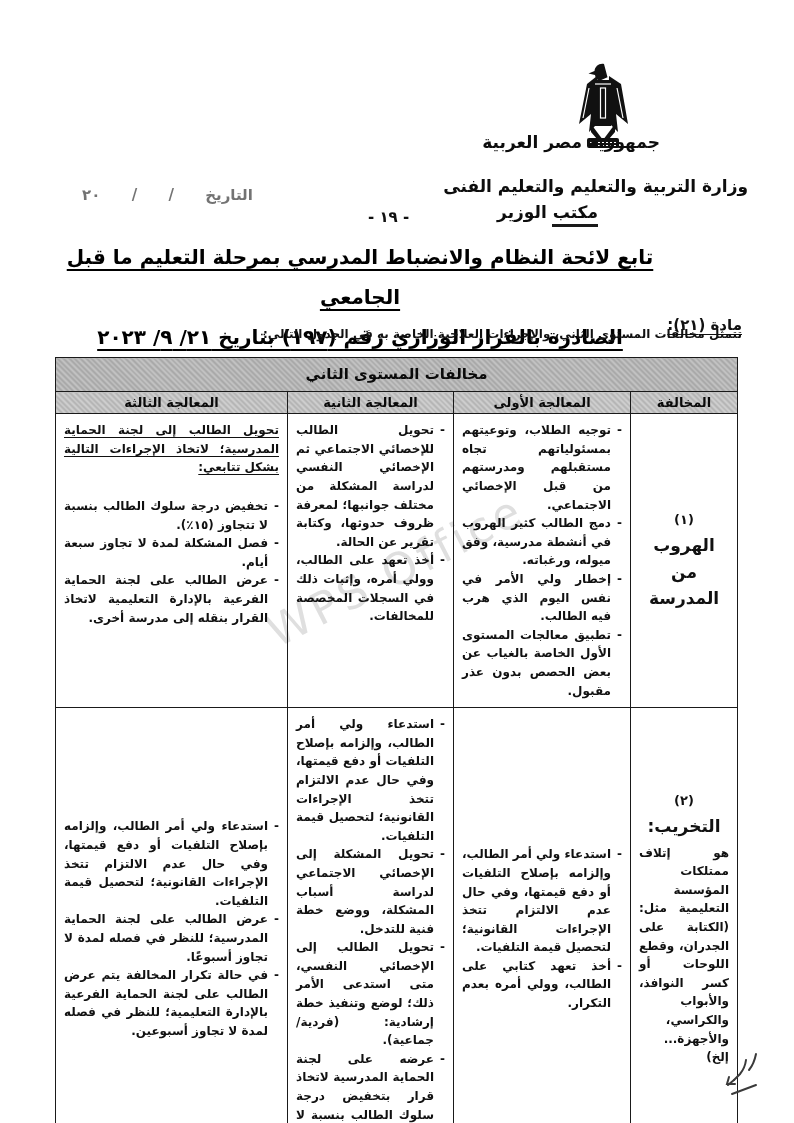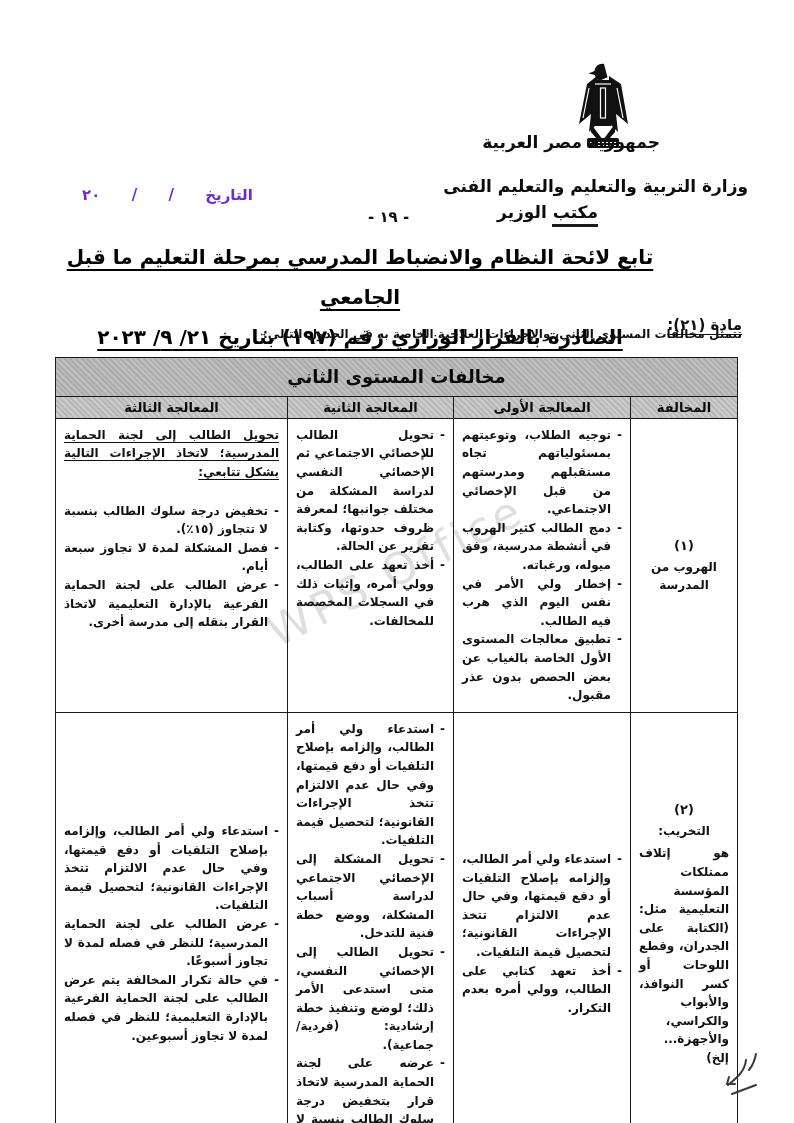--- a/index.html
+++ b/index.html
@@ -10,44 +10,44 @@
     font-family:"DejaVu Sans","Liberation Sans",sans-serif;
     color:#111; font-weight:bold;
   }
   
   .emblem { position:absolute; top:62px; right:155px; width:72px; height:92px; }
   .org-line { position:absolute; font-size:17px; letter-spacing:0; white-space:nowrap; color:#0d0d0d; }
   .org1 { top:132px; right:134px; }
   .org2 { top:176px; right:46px; }
   .org3 { top:202px; right:196px; }
   .org3 .ul-mark { display:block; width:46px; border-bottom:3px solid #1a1a1a; margin-top:2px; }
-  .date-line { position:absolute; top:186px; left:82px; font-size:15px; white-space:pre; color:#6d28d9; }
+  .date-line { position:absolute; top:186px; left:82px; font-size:15px; white-space:pre; color:#737373; }
   .page-num { position:absolute; top:208px; left:368px; font-size:15px; }
   
   .doc-title { position:absolute; top:237px; left:58px; width:604px; text-align:center; }
   .doc-title .t { font-size:20px; text-decoration:underline; text-underline-offset:5px; line-height:2.0; color:#000000; }
   .article-label { position:absolute; top:316px; right:52px; font-size:15px; text-decoration:underline; text-underline-offset:4px; }
   .article-intro { position:absolute; top:327px; right:52px; font-size:12px; }
   
   .tbl-wrap { position:absolute; top:357px; left:56px; width:682px; }
   table { width:100%; border-collapse:collapse; table-layout:fixed; }
   table, td, th { border:1.6px solid #1a1a1a; }
   .title-cell {
     background:repeating-linear-gradient(45deg,#a8a8a8 0 2px,#c3c3c3 2px 4px);
-    text-align:center; font-size:18px; padding:5px 4px; color:#0a0a0a;
+    text-align:center; font-size:15px; padding:5px 4px; color:#0a0a0a;
   }
   th {
     background:repeating-linear-gradient(45deg,#b4b4b4 0 2px,#cfcfcf 2px 4px);
     font-size:13px; padding:3px 2px; color:#0a0a0a;
   }
   td { vertical-align:top; padding:7px 8px; font-size:12px; line-height:1.55; }
   td.v-mid { vertical-align:middle; }
   .viol { text-align:center; }
   .viol .vnum { font-size:13px; margin-bottom:2px; }
-  .viol .vname { font-size:12px; }
+  .viol .vname { font-size:17px; }
   .viol .vdesc { text-align:justify; text-align-last:right; margin-top:4px; }
   ul.blist { list-style:none; }
   ul.blist li { position:relative; padding-right:11px; text-align:justify; }
   ul.blist li::before { content:"-"; position:absolute; right:0; top:0; }
   p.u-intro { text-decoration:underline; text-underline-offset:3px; text-align:justify; margin-bottom:20px; }
   
   .watermark {
     position:absolute; top:545px; left:255px; transform:rotate(-27deg);
     font-size:44px; font-weight:normal; color:rgba(150,150,150,.30);
     letter-spacing:4px; pointer-events:none;

